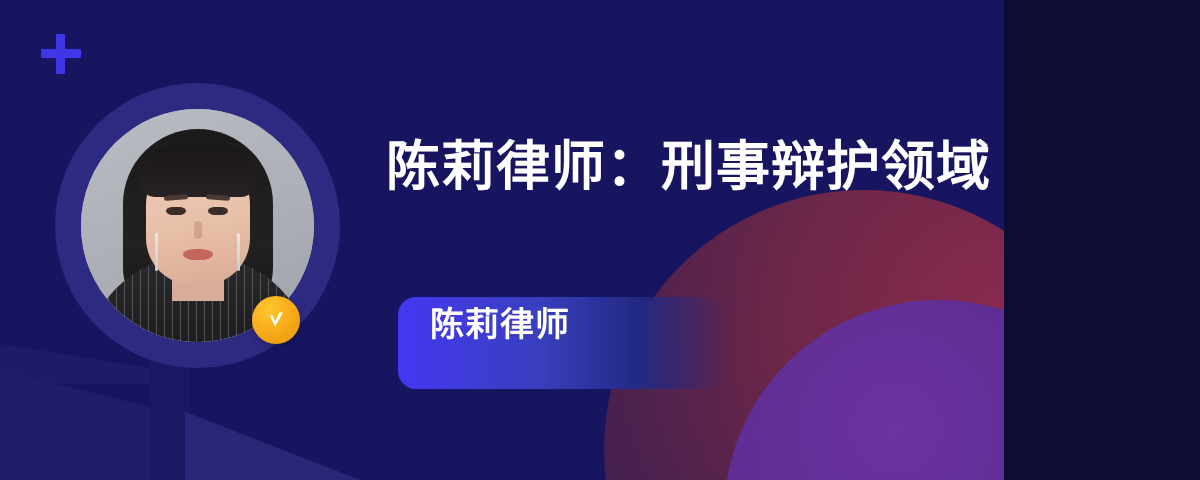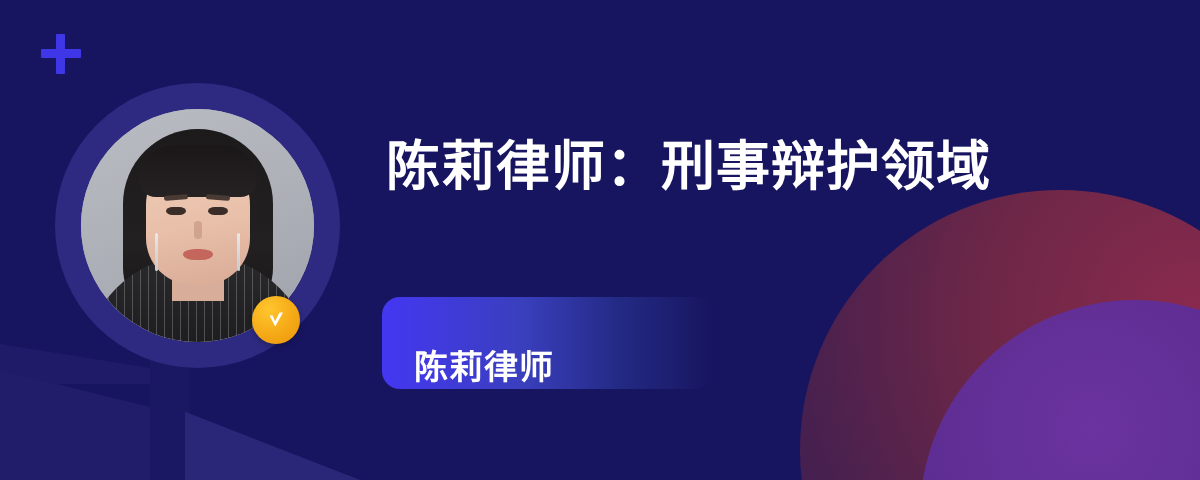--- a/index.html
+++ b/index.html
@@ -5,21 +5,21 @@
 <style>
   html, body {
     margin: 0;
     padding: 0;
     background: #0d0c33;
   }
   * { box-sizing: border-box; }
 
   .banner {
     position: relative;
-    width: 1200px;
+    width: 1004px;
     height: 480px;
     overflow: hidden;
     background: #181560;
     font-family: "Liberation Sans", "DejaVu Sans", sans-serif;
   }
 
   
   .blob-red {
     position: absolute;
     width: 520px;
@@ -266,28 +266,28 @@
     font-weight: 700;
     line-height: 80px;
     letter-spacing: 1px;
     white-space: nowrap;
   }
   .headline-line { display: block; }
 
   
   .name-pill {
     position: absolute;
-    left: 382px;
+    left: 398px;
     top: 297px;
     width: 330px;
     height: 92px;
     border-radius: 18px;
     background: linear-gradient(90deg, #4437f2 0%, #3a3fbe 42%, #232a84 72%, rgba(24,21,96,0) 100%);
     display: flex;
-    align-items: flex-end;
+    align-items: flex-start;
   }
   .name-pill-label {
     color: #ffffff;
     font-size: 34px;
     font-weight: 700;
     letter-spacing: 1px;
     padding-left: 32px;
     white-space: nowrap;
   }
 </style>

